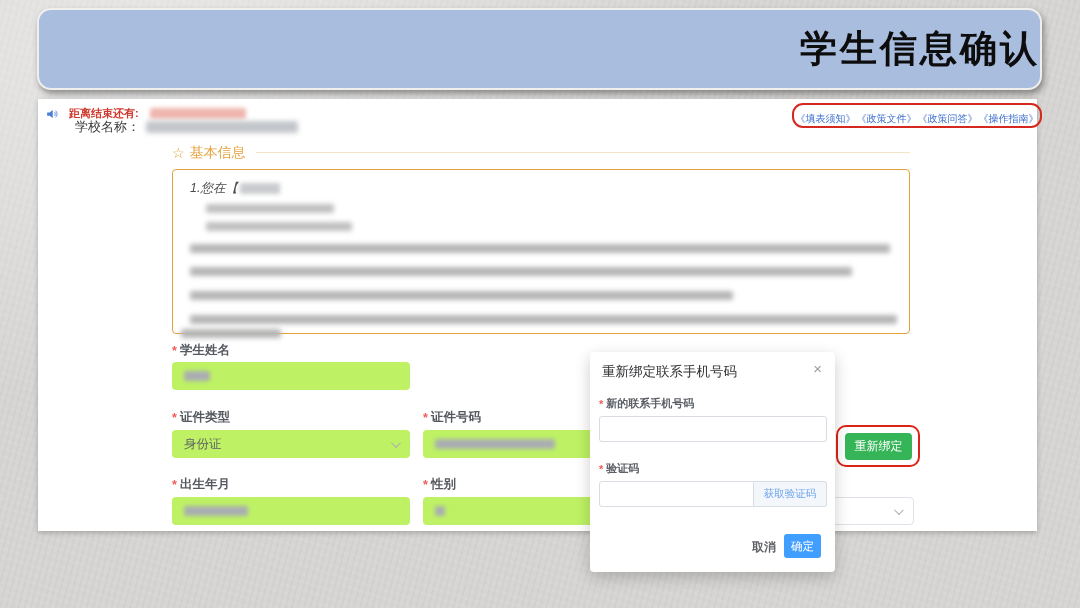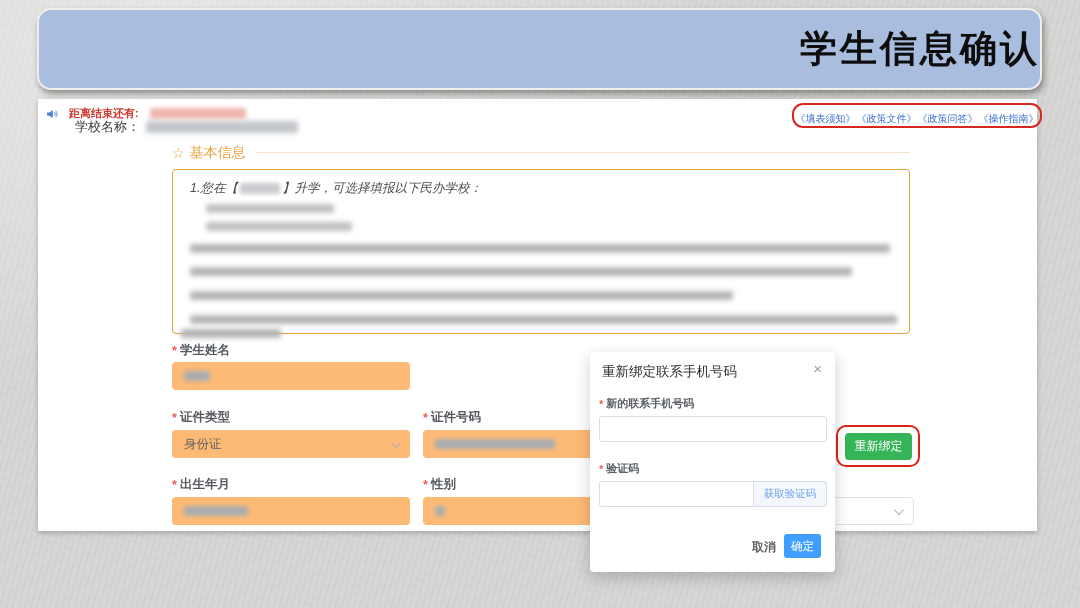--- a/index.html
+++ b/index.html
@@ -61,21 +61,21 @@
   
   .flabel { position:absolute; font-size:12.5px; font-weight:600; color:#55595f;
     display:flex; align-items:center; }
   .req { color:#f05b5b; margin-right:3px; font-weight:600; }
   .l-name   { left:134px; top:243px; }
   .l-idtype { left:134px; top:310px; }
   .l-idnum  { left:385px; top:310px; }
   .l-birth  { left:134px; top:377px; }
   .l-gender { left:385px; top:377px; }
 
-  .finput { position:absolute; background:#fdba74; border-radius:4px; height:28px;
+  .finput { position:absolute; background:#bef264; border-radius:4px; height:28px;
     display:flex; align-items:center; padding:0 12px; }
   .i-name   { left:134px; top:263px; width:238px; }
   .i-idtype { left:134px; top:331px; width:238px; }
   .i-idnum  { left:385px; top:331px; width:238px; }
   .i-birth  { left:134px; top:398px; width:238px; }
   .i-gender { left:385px; top:398px; width:238px; }
   .i-right  { left:700px; top:398px; width:176px; background:#fff; border:1px solid #dfe2e8; }
 
   .val-blur { height:10px; background:#a9adb3; filter:blur(2px); border-radius:2px; }
   .vb-name   { width:26px; }
@@ -153,21 +153,20 @@
     <div class="section-title">
       <span>☆</span>
       <span>基本信息</span>
     </div>
     <span class="section-rule"></span>
 
     <div class="notice">
       <div class="notice-line1">
         <span>1.您在【</span>
         <span class="inline-blur"></span>
-        <span>】升学，可选择填报以下民办学校：</span>
       </div>
       <div class="nline n1"></div>
       <div class="nline n2"></div>
       <div class="nline n3"></div>
       <div class="nline n4"></div>
       <div class="nline n5"></div>
       <div class="nline n6"></div>
       <div class="nline n7"></div>
     </div>
 

